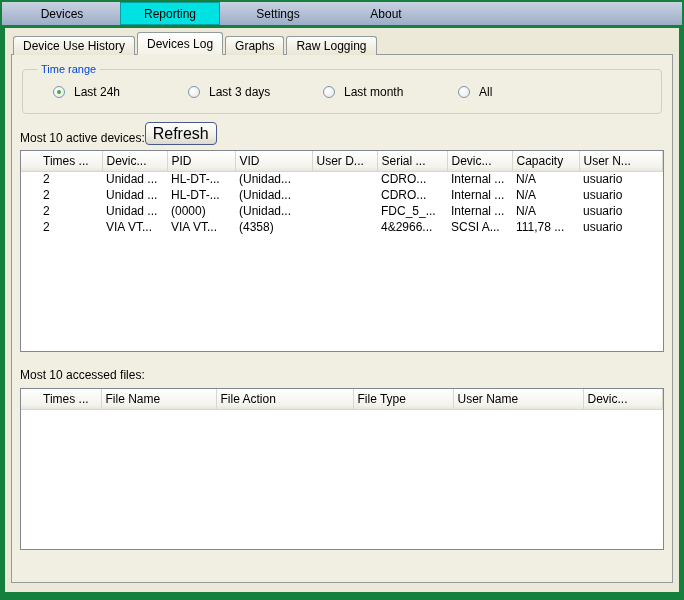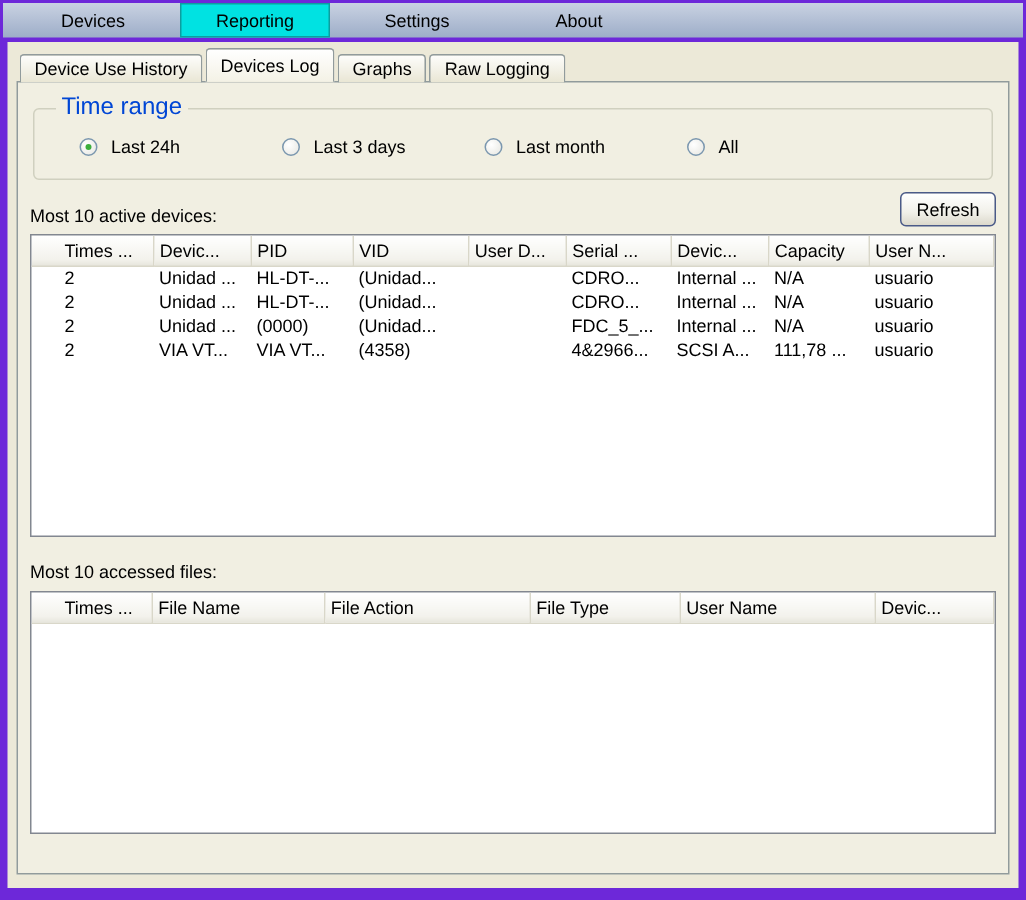--- a/index.html
+++ b/index.html
@@ -1,19 +1,19 @@
 <!DOCTYPE html>
 <html><head>
 <meta charset="utf-8">
 <style>
   * { margin:0; padding:0; box-sizing:border-box; }
   html,body { width:684px; height:600px; }
   body { font-family:"Liberation Sans", sans-serif; font-size:12px; color:#000; }
 
-  .window { position:relative; width:684px; height:600px; background:#6d28d9; overflow:hidden; }
+  .window { position:relative; width:684px; height:600px; background:#15803d; overflow:hidden; }
 
   
   .topbar { position:absolute; top:2px; left:2px; right:2px; height:23px;
             background:linear-gradient(#c9d2e2,#9dadc8); display:flex; gap:8px; padding-left:10px; }
   .toptab { width:100px; display:flex; align-items:center; justify-content:center;
             font-size:12px; cursor:default; }
   .toptab.active { background:#00e2e2; border:1px solid #0b9ea0; }
 
   
   .content { position:absolute; top:28px; left:5px; right:5px; bottom:8px;
@@ -26,32 +26,32 @@
             background:linear-gradient(#fdfdfb,#e9e6d4); border:1px solid #919b9c; border-bottom:none;
             border-radius:3px 3px 0 0; margin-right:2px; cursor:default; }
   .subtab.active { height:23px; background:linear-gradient(#ffffff,#f4f2e6);
                    border-bottom:1px solid #f1efe2; }
 
   .tabpage { position:relative; z-index:1; border:1px solid #919b9c; background:#f1efe2;
              height:529px; padding:8px 6px 0; }
 
   
   .groupbox { border:1px solid #d0d0bf; border-radius:4px; margin:0 4px 8px; padding:10px 0 14px; }
-  .groupbox legend { color:#0046d5; font-size:16px; margin-left:14px; padding:0 4px; }
+  .groupbox legend { color:#0046d5; font-size:11px; margin-left:14px; padding:0 4px; }
   .radios { display:flex; padding-left:30px; }
   .radio-opt { display:flex; align-items:center; gap:9px; width:135px; cursor:default; }
   .radio-opt:last-child { width:auto; }
   .radio { width:12px; height:12px; border-radius:50%; border:1px solid #7b97af;
            background:radial-gradient(circle at 35% 35%, #ffffff, #e6e6e0); position:relative; flex:0 0 auto; }
   .radio.selected::after { content:""; position:absolute; inset:3px; border-radius:50%; background:#3cae3c; }
 
   
-  .section-head { display:flex; justify-content:space-between; align-items:flex-end; margin:2px 2px 5px; }
+  .section-head { display:flex; justify-content:flex-start; align-items:flex-end; margin:2px 2px 5px; }
   .sec-label { font-size:12px; }
-  .xp-btn { width:64px; height:23px; font-size:12px; font-family:inherit;
+  .xp-btn { width:72px; height:23px; font-size:16px; font-family:inherit;
             background:linear-gradient(#ffffff,#f1f0e9 60%, #dcd9cc);
             border:1px solid #4a5a88; border-radius:4px; cursor:default; }
 
   
   .listview { border:1px solid #828790; background:#ffffff; overflow:hidden; margin:0 2px; }
   table { border-collapse:collapse; width:100%; table-layout:fixed; font-size:12px; }
   th { font-weight:normal; text-align:left; height:20px; padding:0 4px;
        background:linear-gradient(#ffffff,#f3f2ec 80%, #e7e6dd);
        border-right:1px solid #d9d7c9; border-bottom:1px solid #d9d7c9;
        overflow:hidden; white-space:nowrap; }

